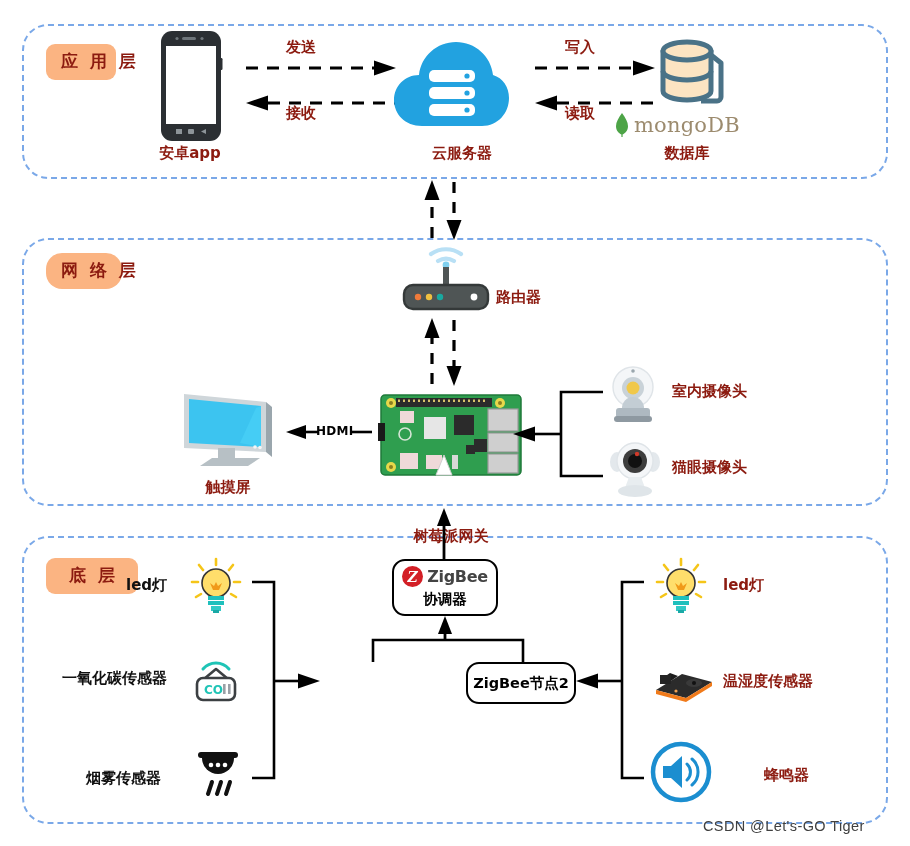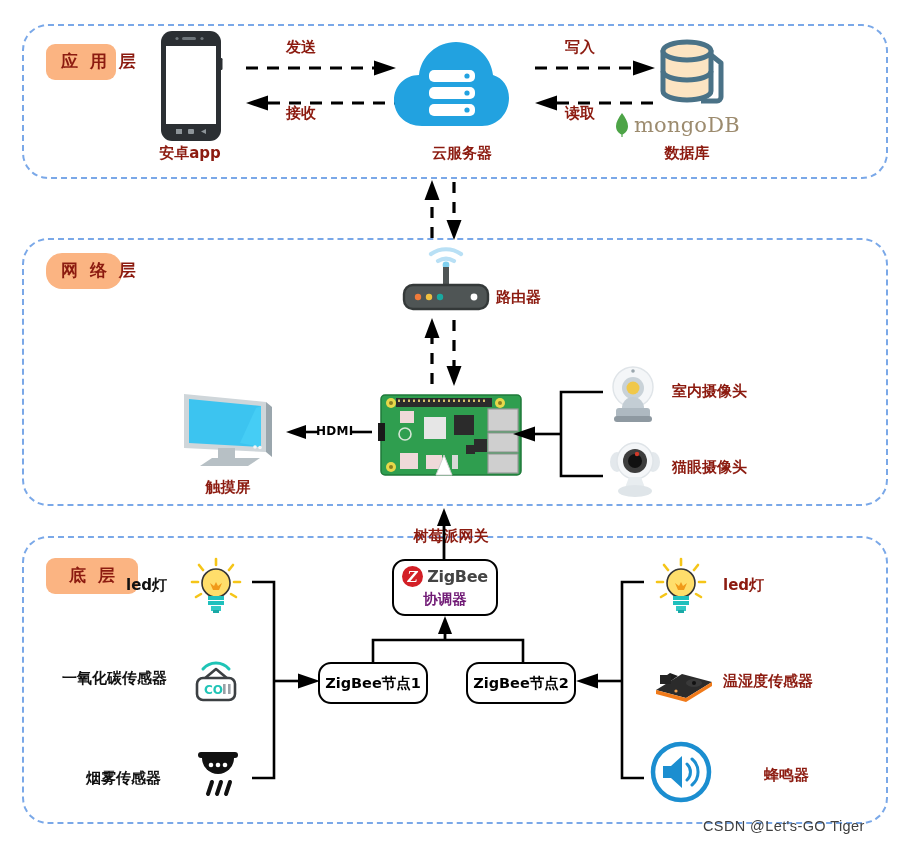--- a/index.html
+++ b/index.html
@@ -92,21 +92,21 @@
   #zigbee-coord .zlogo:after{
     content:"Z";position:absolute;left:0;top:0;width:21px;height:21px;
     display:flex;align-items:center;justify-content:center;
     color:#fff;font-family:"DejaVu Serif",serif;font-weight:700;
     font-style:italic;font-size:14px;
   }
   #zigbee-coord .zname{
     font-family:"DejaVu Sans","Liberation Sans",sans-serif;
     font-weight:700;font-size:16px;color:#444;letter-spacing:-.3px;
   }
-  #zigbee-coord .ptxt{margin-top:3px;color:#701a75;}
+  #zigbee-coord .ptxt{margin-top:3px;color:#000000;}
   #zb-node-1{left:318px;top:662px;width:110px;height:42px;}
   #zb-node-2{left:466px;top:662px;width:110px;height:42px;}
 
   .wm{
     position:absolute;left:703px;top:818px;
     color:#404040;font-size:14.5px;letter-spacing:.4px;
     font-family:"Liberation Sans",sans-serif;white-space:nowrap;
   }
 </style>
 </head>
@@ -371,23 +371,20 @@
   </div>
 
   <div class="node" style="left:373px;top:616px;">
     <svg width="150" height="48" viewBox="0 0 150 48">
       <polyline points="0,46 0,24 150,24 150,46" fill="none" stroke="#000" stroke-width="2.6"></polyline>
       <line x1="72" y1="24" x2="72" y2="18" stroke="#000" stroke-width="2.8"></line>
       <polygon points="72,0 65,18 79,18" fill="#000"></polygon>
     </svg>
   </div>
 
-  <div class="pbox" id="zb-node-1">
-    <div class="ptxt">ZigBee节点1</div>
-  </div>
   <div class="pbox" id="zb-node-2">
     <div class="ptxt">ZigBee节点2</div>
   </div>
 
   <div class="node" style="left:252px;top:578px;">
     <svg width="68" height="204" viewBox="0 0 68 204">
       <polyline points="0,4 22,4 22,200 0,200" fill="none" stroke="#000" stroke-width="2.6"></polyline>
       <line x1="22" y1="103" x2="46" y2="103" stroke="#000" stroke-width="2.6"></line>
       <polygon points="68,103 46,95.5 46,110.5" fill="#000"></polygon>
     </svg>

